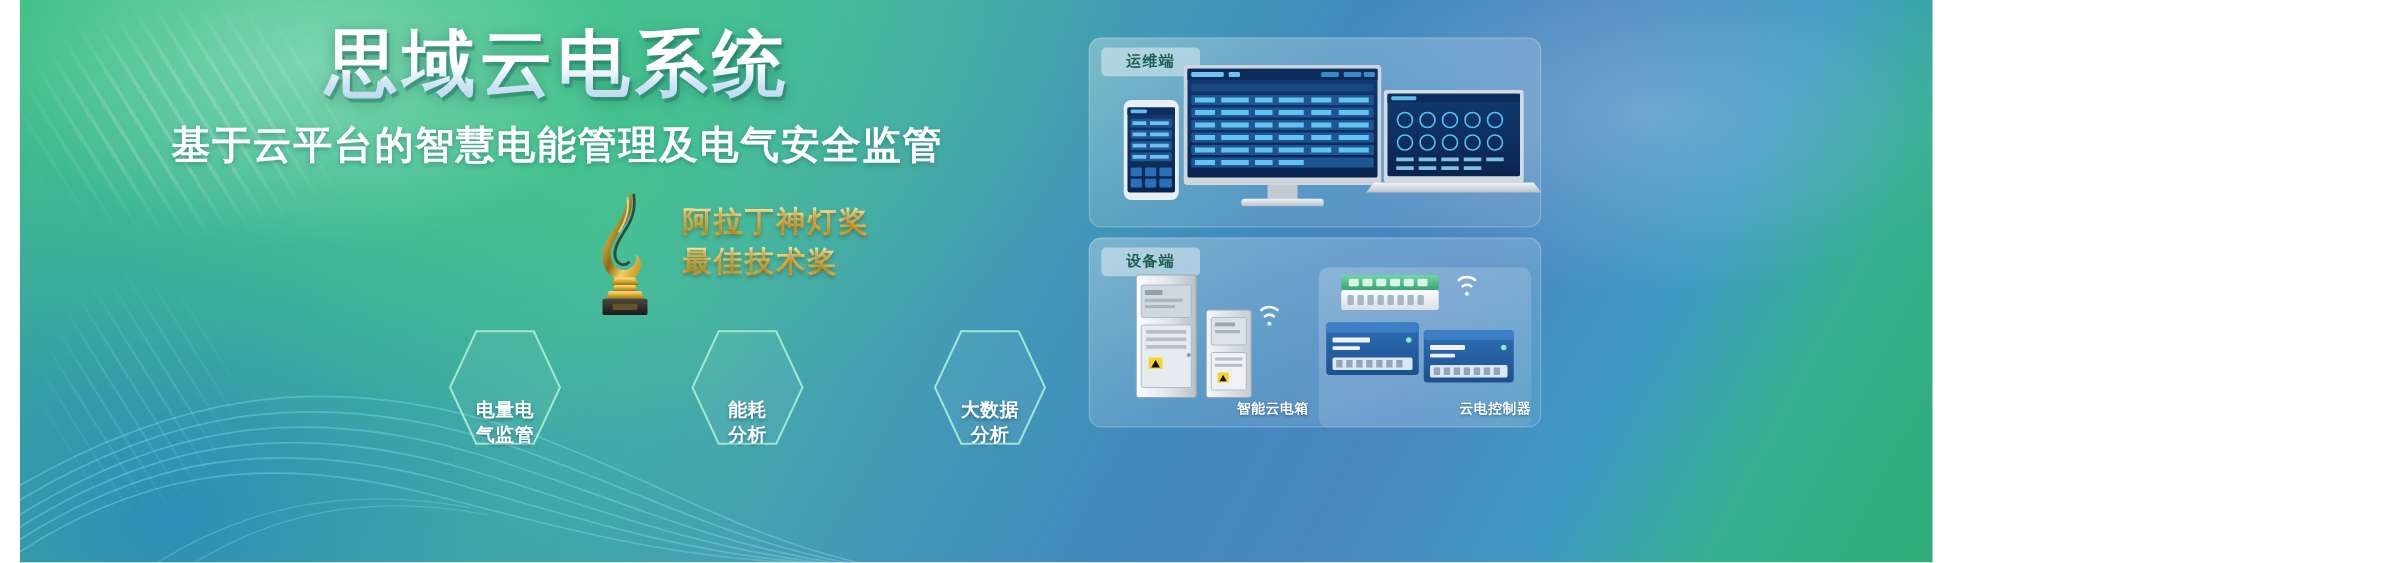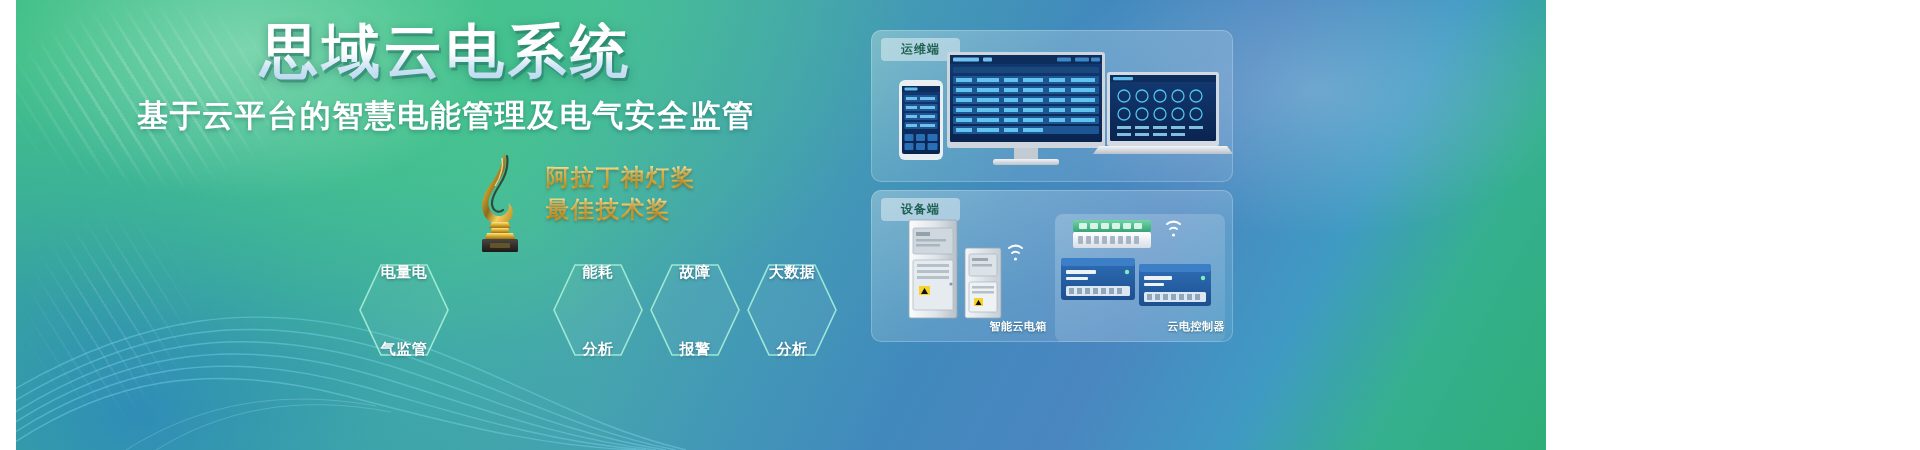--- a/index.html
+++ b/index.html
@@ -87,21 +87,21 @@
   }
   .awardtext div{ background:linear-gradient(180deg,#ffeeb0 0%,#f4cb5c 46%,#e2a828 75%,#ffe79b 100%);
     -webkit-background-clip:text;background-clip:text;-webkit-text-fill-color:transparent;}
 
   
   .hexrow{position:absolute;left:342px;top:262px;width:500px;height:95px;}
   .hex{position:absolute;top:0;width:92px;height:96px;}
   .hex svg{position:absolute;left:0;top:0;}
   .hex span{
     position:absolute;left:0;top:0;width:92px;height:96px;
-    display:flex;flex-direction:column;align-items:center;justify-content:space-between;
+    display:flex;flex-direction:column;align-items:center;justify-content:flex-end;
     color:#ffffff;font-size:15px;font-weight:bold;line-height:1.3;letter-spacing:.5px;
     text-shadow:0 1px 3px rgba(0,50,70,.45);
   }
 
   
   .panel{
     position:absolute;border-radius:10px;
     background:linear-gradient(160deg, rgba(255,255,255,.30) 0%, rgba(255,255,255,.14) 55%, rgba(255,255,255,.08) 100%);
     box-shadow:inset 0 0 0 1px rgba(255,255,255,.22);
   }
@@ -210,29 +210,20 @@
       <div class="hex" id="hex2" style="left:194px;">
         <svg width="92" height="96" viewBox="0 0 92 96">
             <polygon points="23,3 69,3 90,48 69,93 23,93 2,48" fill="rgba(255,255,255,0.05)" stroke="#a9f0d8" stroke-width="1.6" stroke-opacity=".9"></polygon>
           </svg>
         <span>
           <b>能耗</b>
           <b>分析</b>
         </span>
       </div>
 
-      <div class="hex" id="hex3" style="left:291px;">
-        <svg width="92" height="96" viewBox="0 0 92 96">
-            <polygon points="23,3 69,3 90,48 69,93 23,93 2,48" fill="rgba(255,255,255,0.05)" stroke="#a9f0d8" stroke-width="1.6" stroke-opacity=".9"></polygon>
-          </svg>
-        <span>
-          <b>故障</b>
-          <b>报警</b>
-        </span>
-      </div>
 
       <div class="hex" id="hex4" style="left:388px;">
         <svg width="92" height="96" viewBox="0 0 92 96">
             <polygon points="23,3 69,3 90,48 69,93 23,93 2,48" fill="rgba(255,255,255,0.05)" stroke="#a9f0d8" stroke-width="1.6" stroke-opacity=".9"></polygon>
           </svg>
         <span>
           <b>大数据</b>
           <b>分析</b>
         </span>
       </div>

